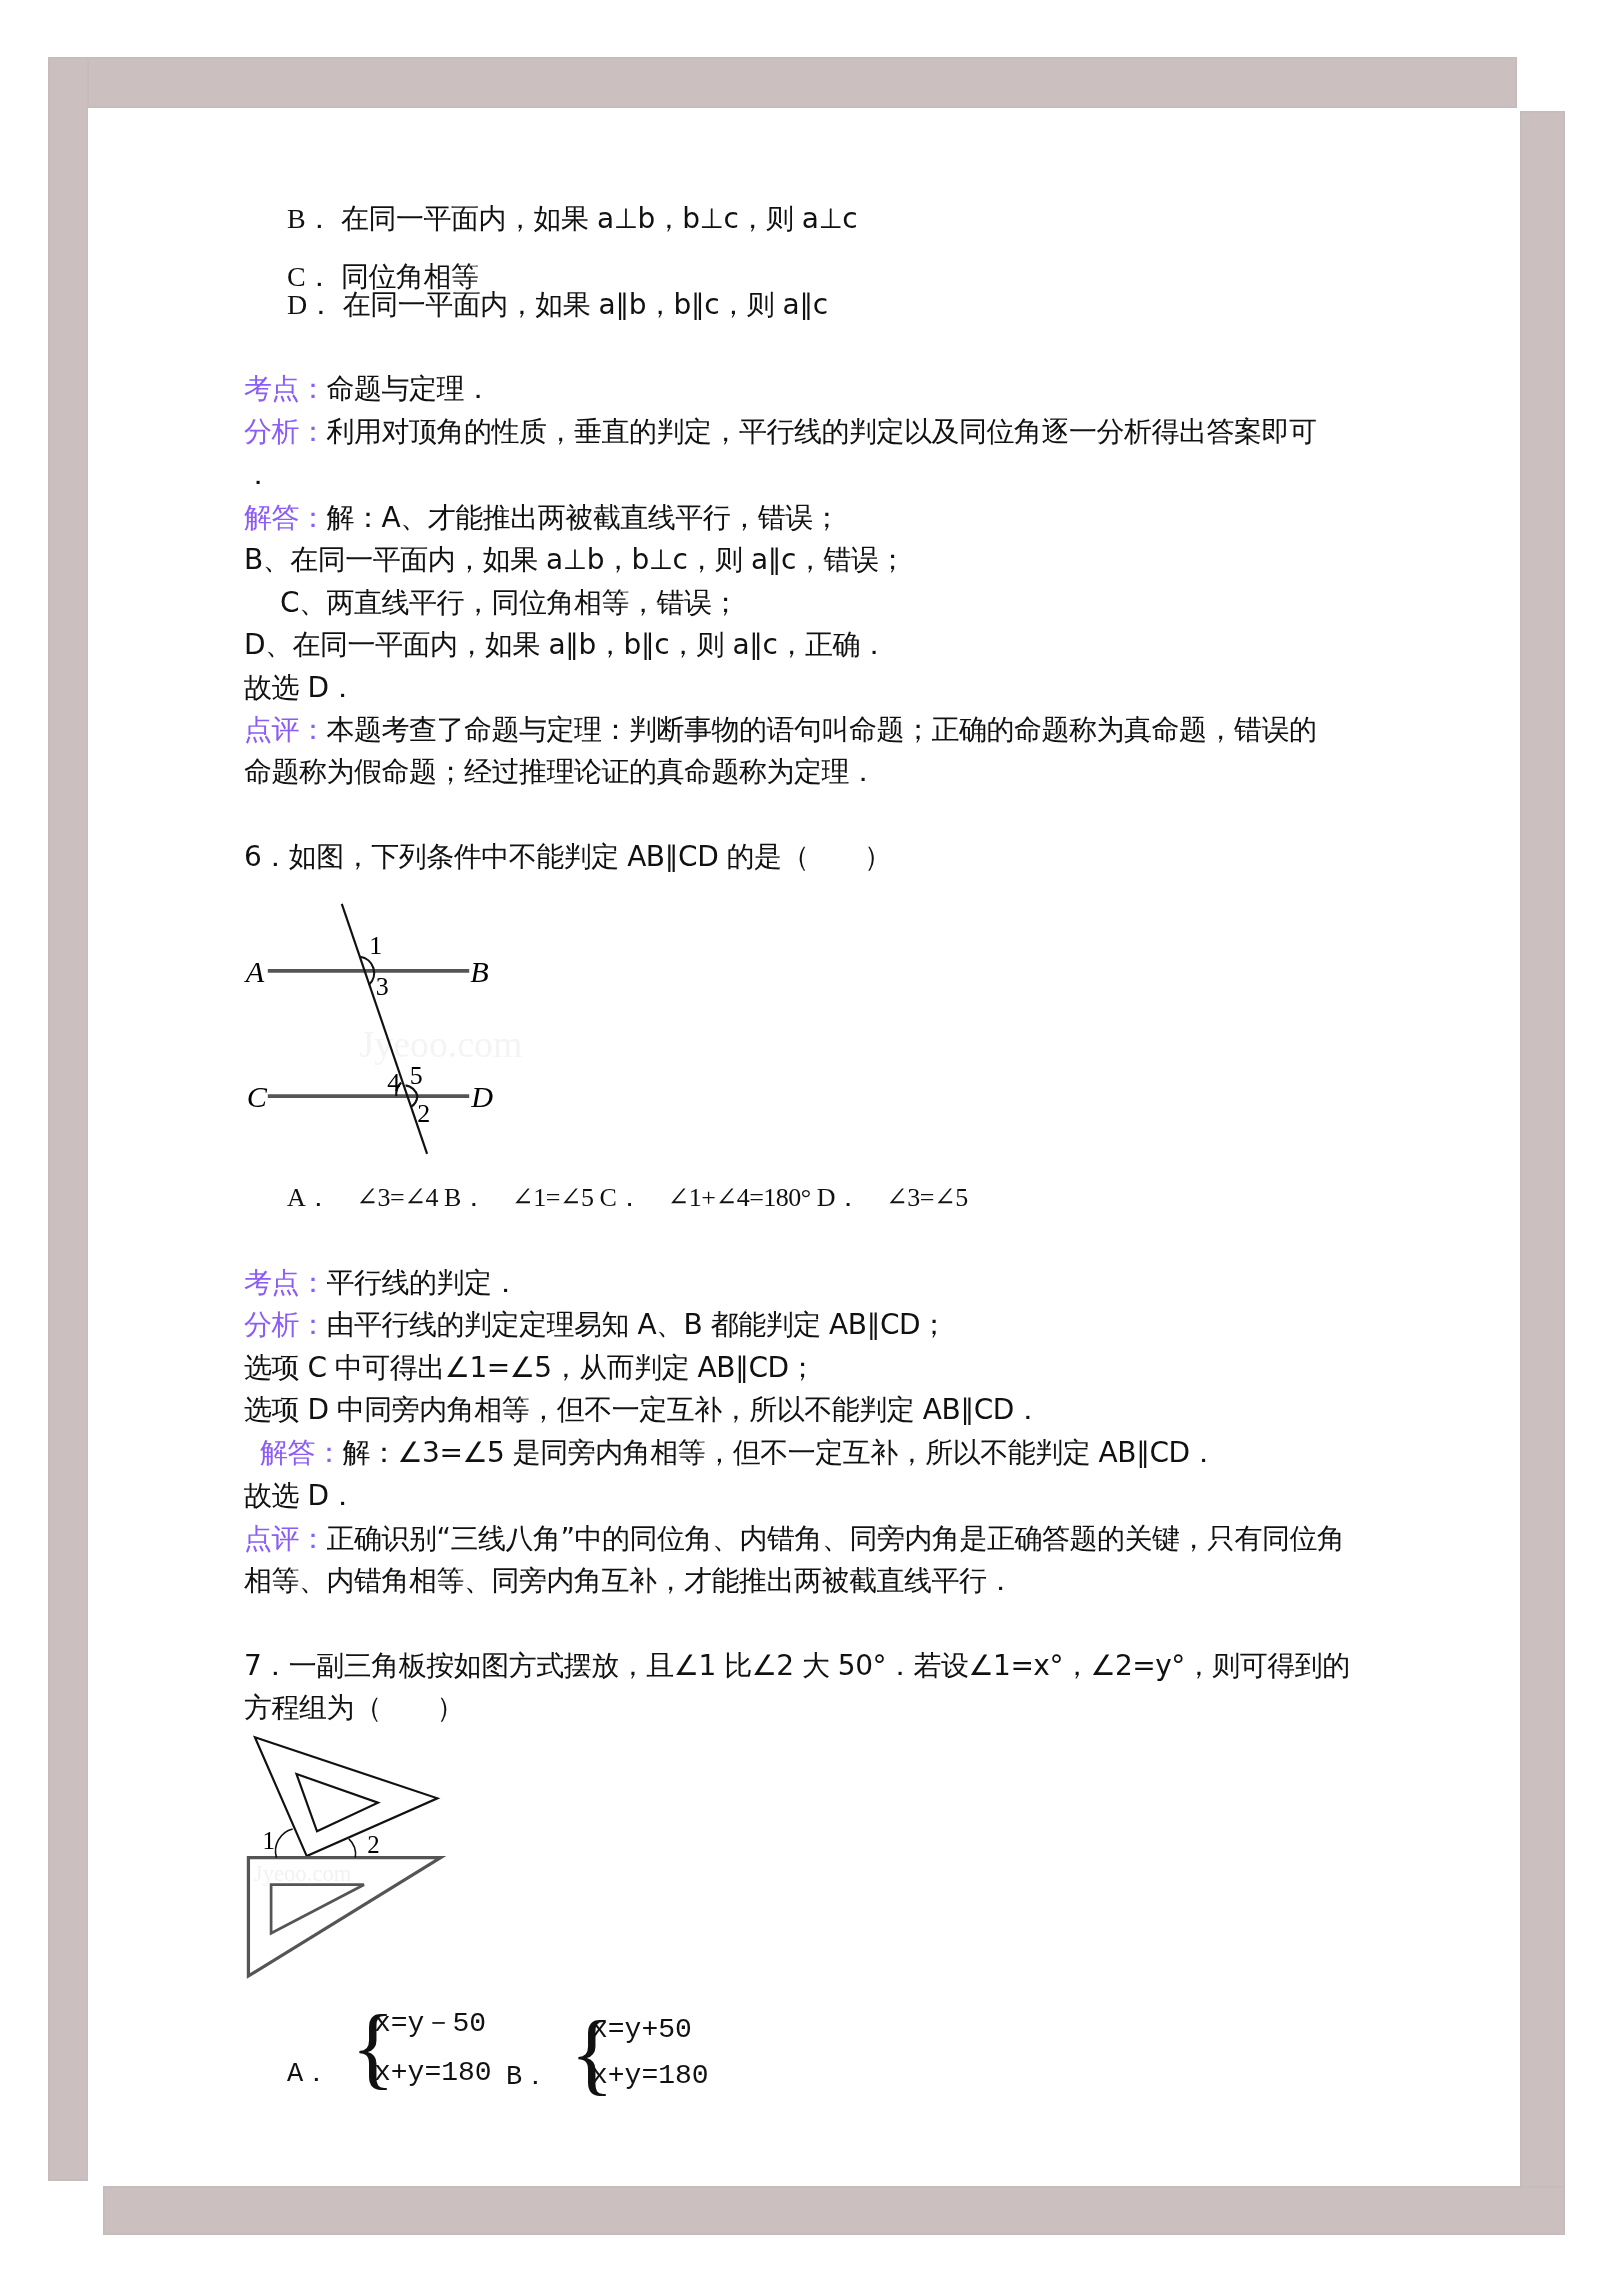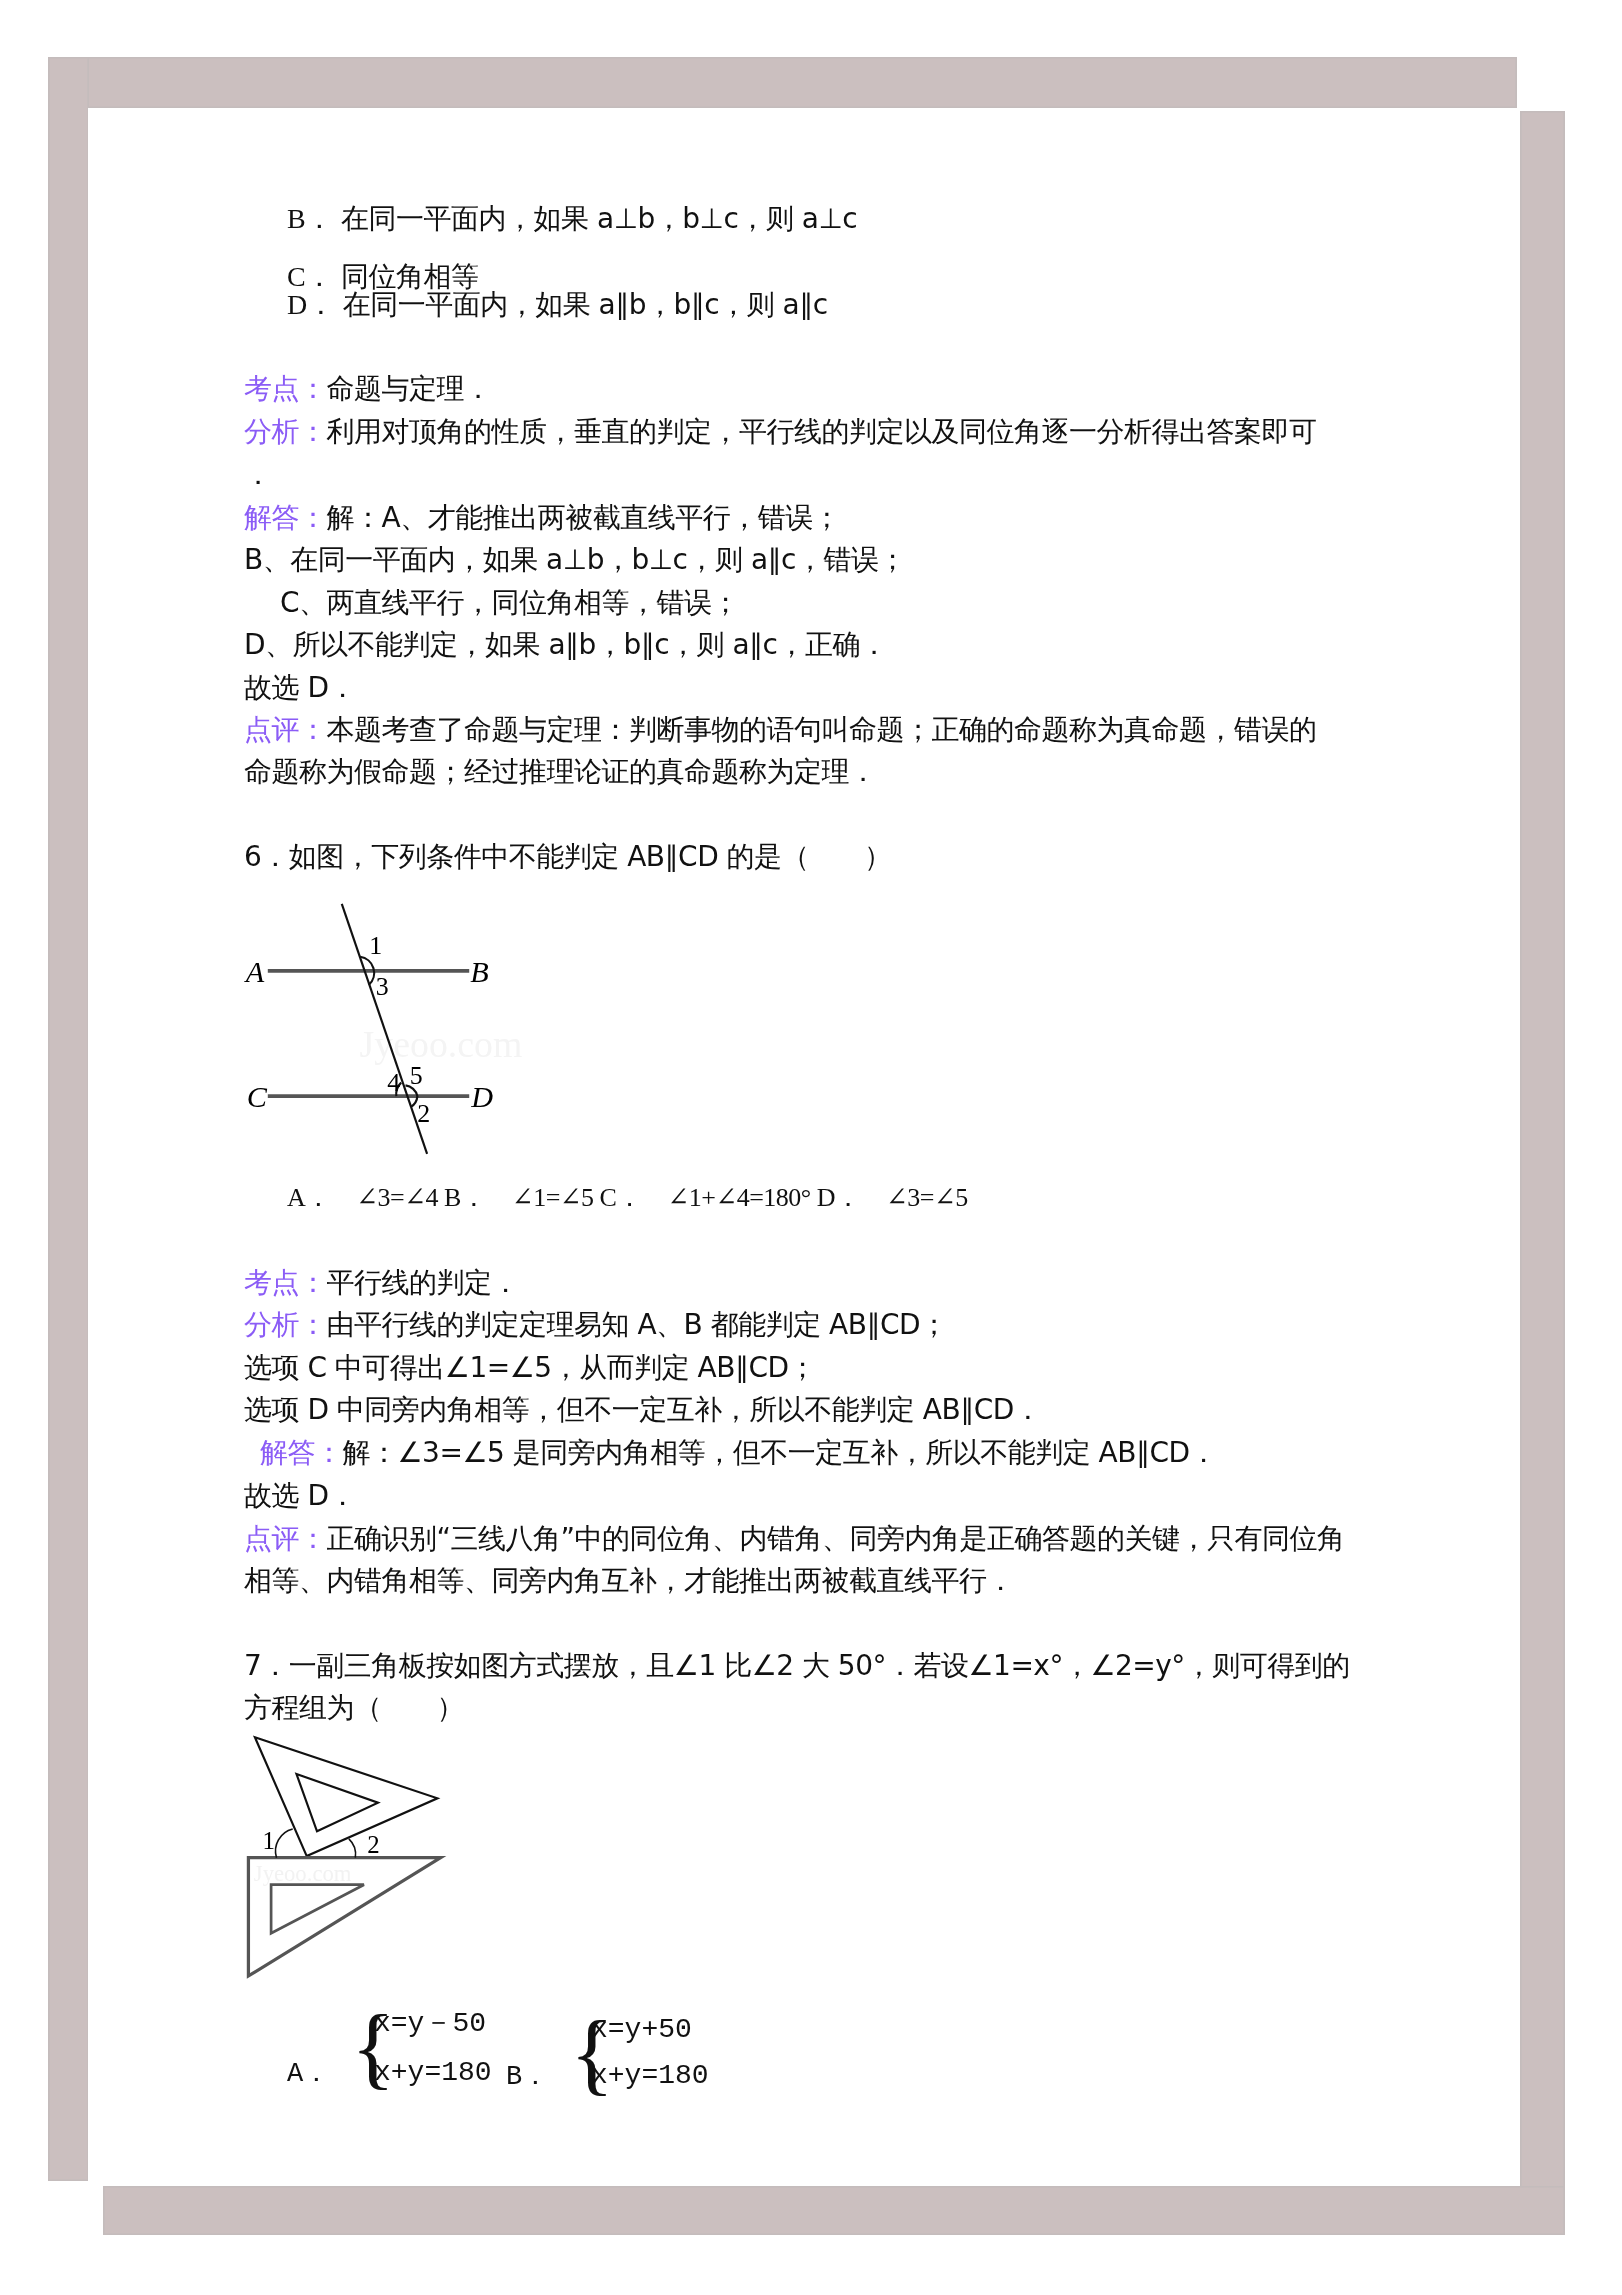--- a/index.html
+++ b/index.html
@@ -48,21 +48,21 @@
     <span class="lbl">分析：</span><span>利用对顶角的性质，垂直的判定，平行线的判定以及同位角逐一分析得出答案即可</span>
   </div>
   <div class="line" style="left:244px; top:456px;">
     <span>．</span>
   </div>
   <div class="line" style="left:244px; top:499px;">
     <span class="lbl">解答：</span><span>解：A、才能推出两被截直线平行，错误；</span>
   </div>
   <div class="line" style="left:244px; top:541px;"><span>B、在同一平面内，如果 a⊥b，b⊥c，则 a∥c，错误；</span></div>
   <div class="line" style="left:244px; top:584px;margin-left:36px;"><span>C、两直线平行，同位角相等，错误；</span></div>
-  <div class="line" style="left:244px; top:626px;"><span>D、所以不能判定，如果 a∥b，b∥c，则 a∥c，正确．</span></div>
+  <div class="line" style="left:244px; top:626px;"><span>D、在同一平面内，如果 a∥b，b∥c，则 a∥c，正确．</span></div>
   <div class="line" style="left:244px; top:669px;"><span>故选 D．</span></div>
   <div class="line" style="left:244px; top:711px;">
     <span class="lbl">点评：</span><span>本题考查了命题与定理：判断事物的语句叫命题；正确的命题称为真命题，错误的</span>
   </div>
   <div class="line" style="left:244px; top:753px;"><span>命题称为假命题；经过推理论证的真命题称为定理．</span></div>
 </div>
 
 <div class="line" style="left:244px; top:838px;">
   <span>6．如图，下列条件中不能判定 AB∥CD 的是（　　）</span>
 </div>

